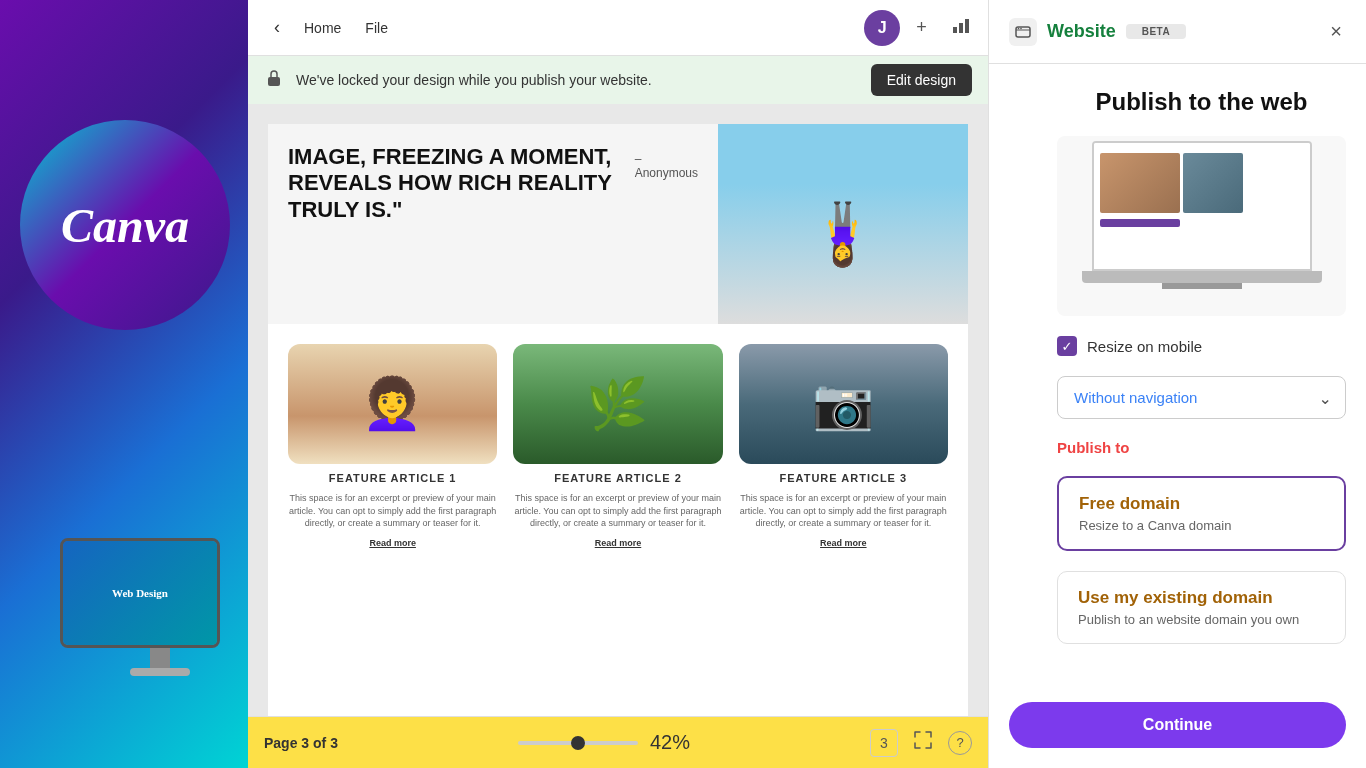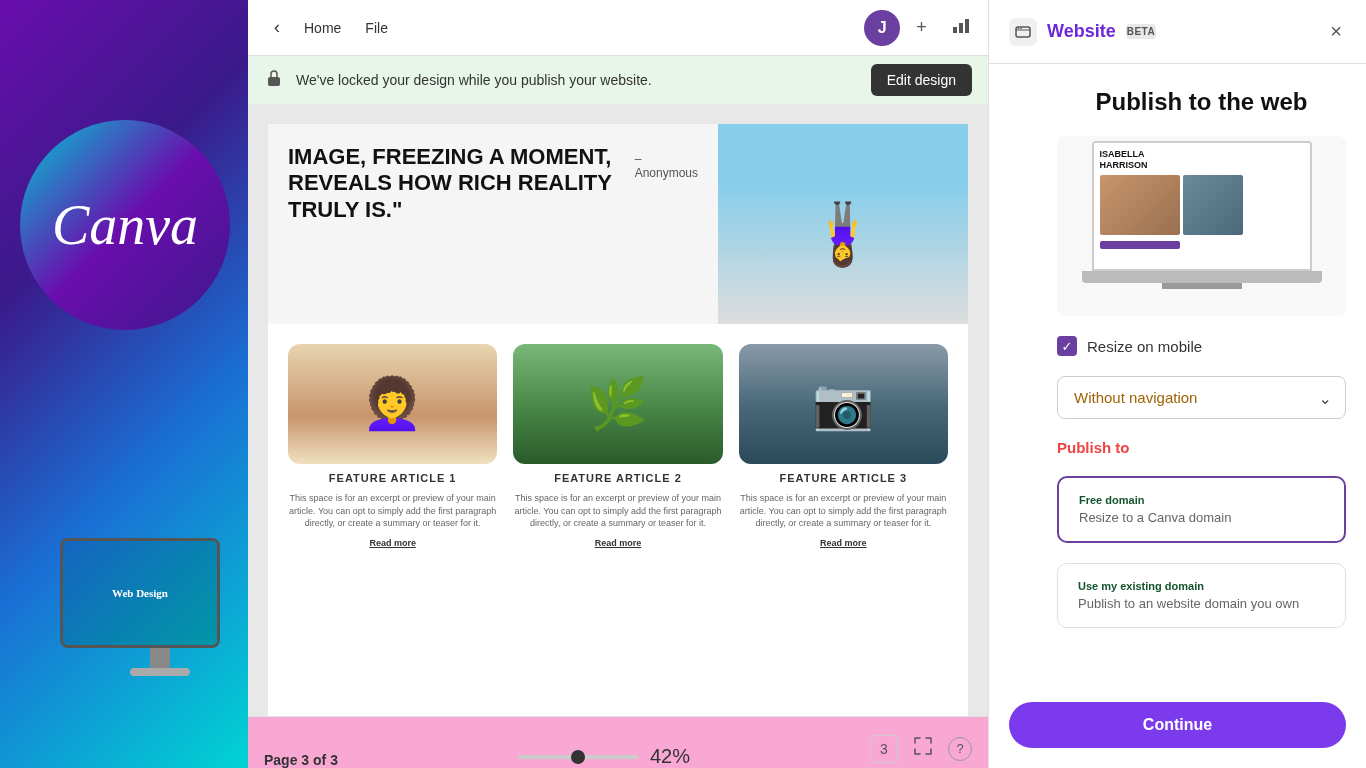--- a/index.html
+++ b/index.html
@@ -19,24 +19,24 @@
       position: absolute;
       left: 20px; top: 120px;
       width: 210px; height: 210px;
       background: linear-gradient(135deg, #00c8d4 0%, #6a0dad 50%, #3a1a8a 100%);
       border-radius: 50%;
       display: flex; align-items: center; justify-content: center;
       z-index: 1;
     }
     .canva-logo-text {
       font-family: 'Georgia', serif;
-      font-size: 56px;
+      font-size: 48px;
       color: white;
       font-style: italic;
-      font-weight: normal;
+      font-weight: bold;
     }
 
     
     .computer-mockup {
       position: absolute;
       left: 60px; bottom: 30px;
       width: 200px; height: 200px;
       z-index: 1;
       font-family: Liberation Serif, serif;
     }
@@ -262,23 +262,23 @@
     .feature-link {
       font-size: 9px;
       color: #333;
       font-weight: 600;
       text-decoration: underline;
     }
 
     
     .canvas-toolbar {
       height: 52px;
-      background: #f9a8d4;
+      background: #fde047;
       border-top: 1px solid #e0e0e0;
-      display: flex; align-items: flex-end; justify-content: space-between;
+      display: flex; align-items: center; justify-content: space-between;
       padding: 0 16px;
       position: absolute;
       bottom: 0; left: 248px;
       width: 740px;
     }
     .page-indicator { font-size: 14px; font-weight: 600; color: #333; }
     .zoom-slider-area {
       display: flex; align-items: center; gap: 12px;
     }
     .zoom-slider {
@@ -316,27 +316,27 @@
     .panel-header-left {
       display: flex; align-items: center; gap: 10px;
     }
     .website-icon {
       width: 28px; height: 28px;
       background: #f0f0f0;
       border-radius: 6px;
       display: flex; align-items: center; justify-content: center;
       font-size: 14px;
     }
-    .panel-title { font-size: 18px; font-weight: 600; color: #6d28d9; }
+    .panel-title { font-size: 18px; font-weight: 600; color: #15803d; }
     .beta-badge {
       background: #e8e8e8;
       color: #555;
       font-size: 10px;
       font-weight: 600;
-      padding: 2px 1px;
+      padding: 2px 16px;
       border-radius: 4px;
       letter-spacing: 0.5px;
     }
     .close-btn {
       background: none; border: none;
       cursor: pointer; font-size: 20px; color: #555;
       padding: 4px;
     }
 
     .panel-body {
@@ -435,21 +435,21 @@
     .dropdown-wrapper {
       position: relative;
       width: 100%;
     }
     .dropdown-wrapper select {
       width: 100%;
       padding: 12px 40px 12px 16px;
       border: 1.5px solid #ccc;
       border-radius: 8px;
       font-size: 15px;
-      color: #a16207;
+      color: #3b82f6;
       background: white;
       cursor: pointer;
       appearance: none;
     }
     .dropdown-arrow {
       position: absolute;
       right: 14px; top: 50%;
       transform: translateY(-50%);
       pointer-events: none;
       font-size: 16px;
@@ -469,23 +469,23 @@
       border-radius: 10px;
       padding: 16px 20px;
       cursor: pointer;
       transition: border-color 0.2s;
     }
     .option-card.selected {
       border: 2px solid #6a3fa0;
       background: white;
     }
     .option-card-title {
-      font-size: 11px;
+      font-size: 17px;
       font-weight: 600;
-      color: #14532d;
+      color: #a16207;
       margin-bottom: 4px;
     }
     .option-card-desc {
       font-size: 13px;
       color: #666;
     }
 
     
     .continue-btn {
       width: calc(100% - 40px);
@@ -700,24 +700,20 @@
     </button>
   </div>
 
   <div class="panel-body">
     <h2 class="publish-title">Publish to the web</h2>
 
     <div class="website-preview">
       <div class="laptop-mockup">
         <div class="laptop-screen">
           <div class="laptop-screen-content">
-            <div class="ls-name">
-              <div>ISABELLA</div>
-              <div>HARRISON</div>
-            </div>
             <div class="ls-images">
               <div class="ls-img1"></div>
               <div class="ls-img2"></div>
             </div>
             <div class="ls-bar"></div>
           </div>
         </div>
         <div class="laptop-base"></div>
         <div class="laptop-stand"></div>
       </div>

